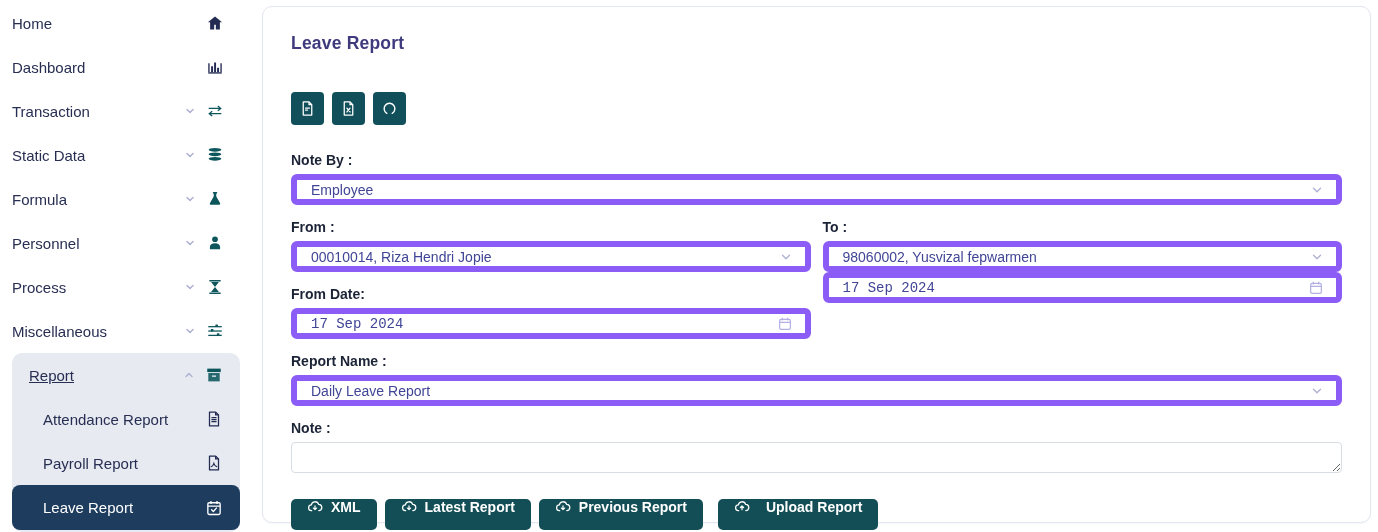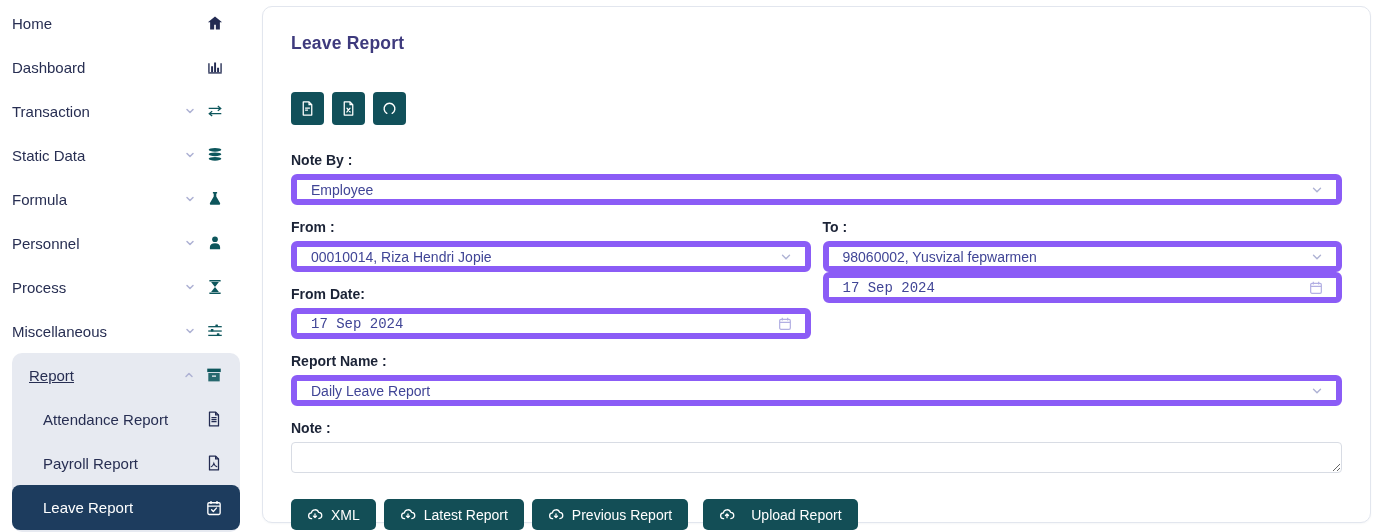--- a/index.html
+++ b/index.html
@@ -47,22 +47,22 @@
   .datebox input { border: none; outline: none; flex: 1; font-size: 14px; color: #404596;
     font-family: Liberation Mono, monospace; background: transparent; }
   .cal-c { color: #b2afe3; }
 
   .note-area { width: 100%; height: 31px; border: 1px solid #d8dce4; border-radius: 4px;
     resize: both; font-family: "Liberation Sans", sans-serif; font-size: 14px; color: #404596;
     padding: 5px 10px; outline: none; display: block; }
 
   .btn-row { margin-top: 26px; display: flex; gap: 8px; }
   .act-btn { height: 31px; border: none; border-radius: 5px; background: #134e56; color: #ffffff;
-    font-size: 14px; font-weight: 400; font-family: "Liberation Sans", sans-serif;
-    display: flex; align-items: center; gap: 8px; padding: 0 16px; cursor: pointer; }
+    font-size: 14px; font-weight: 700; font-family: "Liberation Sans", sans-serif;
+    display: flex; align-items: flex-start; gap: 8px; padding: 0 16px; cursor: pointer; }
   .act-btn:nth-child(4) { margin-left: 7px; gap: 16px; }
   svg { display: block; }
 </style>
 </head>
 <body>
 
 <div class="app">
 
   <aside class="sidebar">
 

